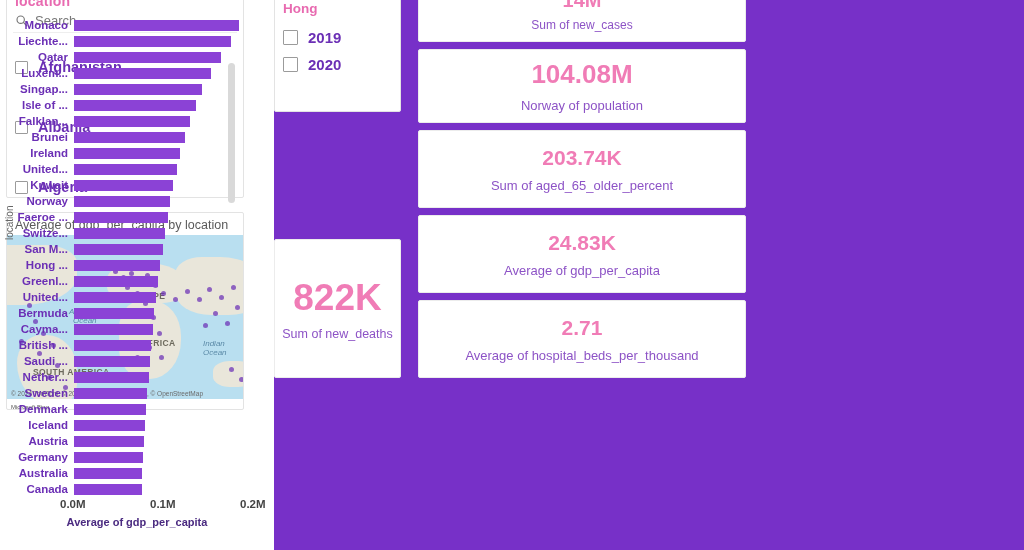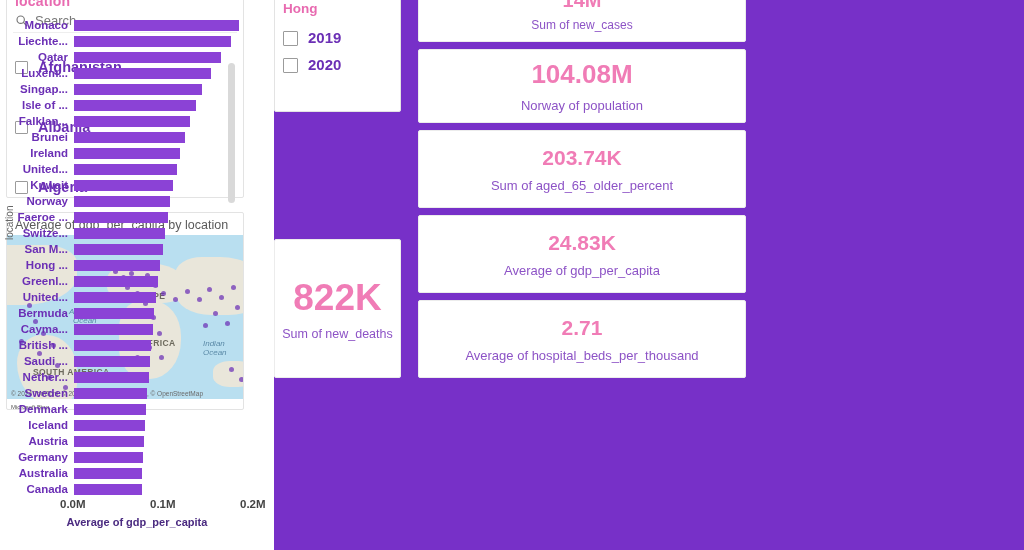--- a/index.html
+++ b/index.html
@@ -33,21 +33,21 @@
   .cbx { width:13px; height:13px; border:1px solid #9b9b9b; background:#fff; border-radius:1px; flex:0 0 13px; }
   .slicer-item .lbl { color:#6b2fb5; font-weight:bold; font-size:14.5px; }
   .slicer-scrollbar {
     position:absolute; right:2px; top:30px; width:7px; height:140px;
     background:#d9d9d9; border-radius:4px;
   }
 
   
   #year-slicer { left:274px; top:-6px; width:127px; height:118px; padding:6px 8px; }
   .year-title { color:#e86ab0; font-size:13.5px; font-weight:bold; margin-bottom:8px; }
-  .year-item { display:flex; align-items:flex-end; gap:10px; padding:5px 0; }
+  .year-item { display:flex; align-items:center; gap:10px; padding:5px 0; }
   .year-item .lbl { color:#6b2fb5; font-weight:bold; font-size:15px; }
   .cbx-lg { width:15px; height:15px; border:1px solid #9b9b9b; background:#fff; border-radius:1px; flex:0 0 15px; }
 
   
   .kpi { position:absolute; background:#fff; border:1px solid #ececec; border-radius:2px;
          display:flex; flex-direction:column; align-items:center; justify-content:center; }
   .kpi .val { color:#f07cb6; font-weight:bold; }
   .kpi .cap { color:#8d53c6; }
   #kpi-cases      { left:418px; top:-22px;  width:328px; height:64px; }
   #kpi-population { left:418px; top:49px;  width:328px; height:74px; }

